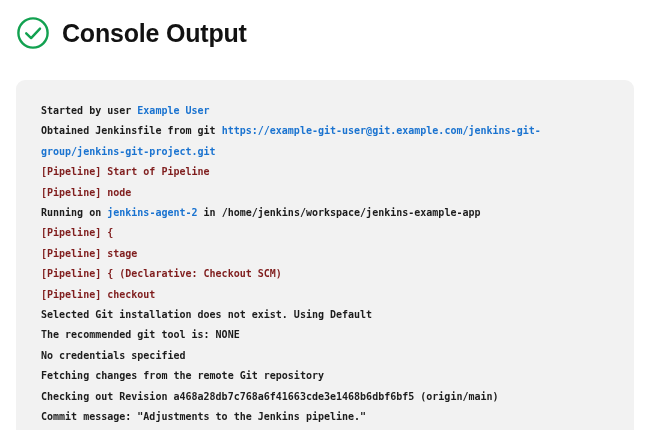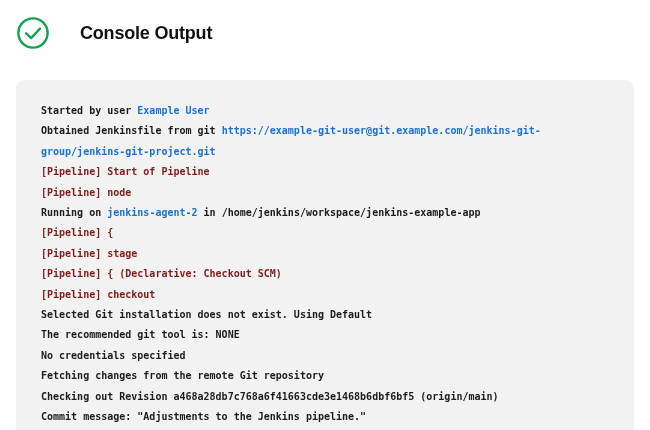--- a/index.html
+++ b/index.html
@@ -34,27 +34,26 @@
     height: 42px;
   }
   .status-icon {
     width: 34px;
     height: 34px;
     flex: 0 0 34px;
     display: block;
   }
   .page-title {
     font-family: "Liberation Sans", sans-serif;
-    font-size: 18px;
+    font-size: 25px;
     font-weight: bold;
     color: #121212;
     letter-spacing: -0.2px;
     line-height: 1;
     white-space: nowrap;
-    margin-left: 18px;
   }
 
   
   .console-panel {
     position: absolute;
     left: 16px;
     top: 80px;
     width: 618px;
     height: 360px;
     background: #f2f2f2;

